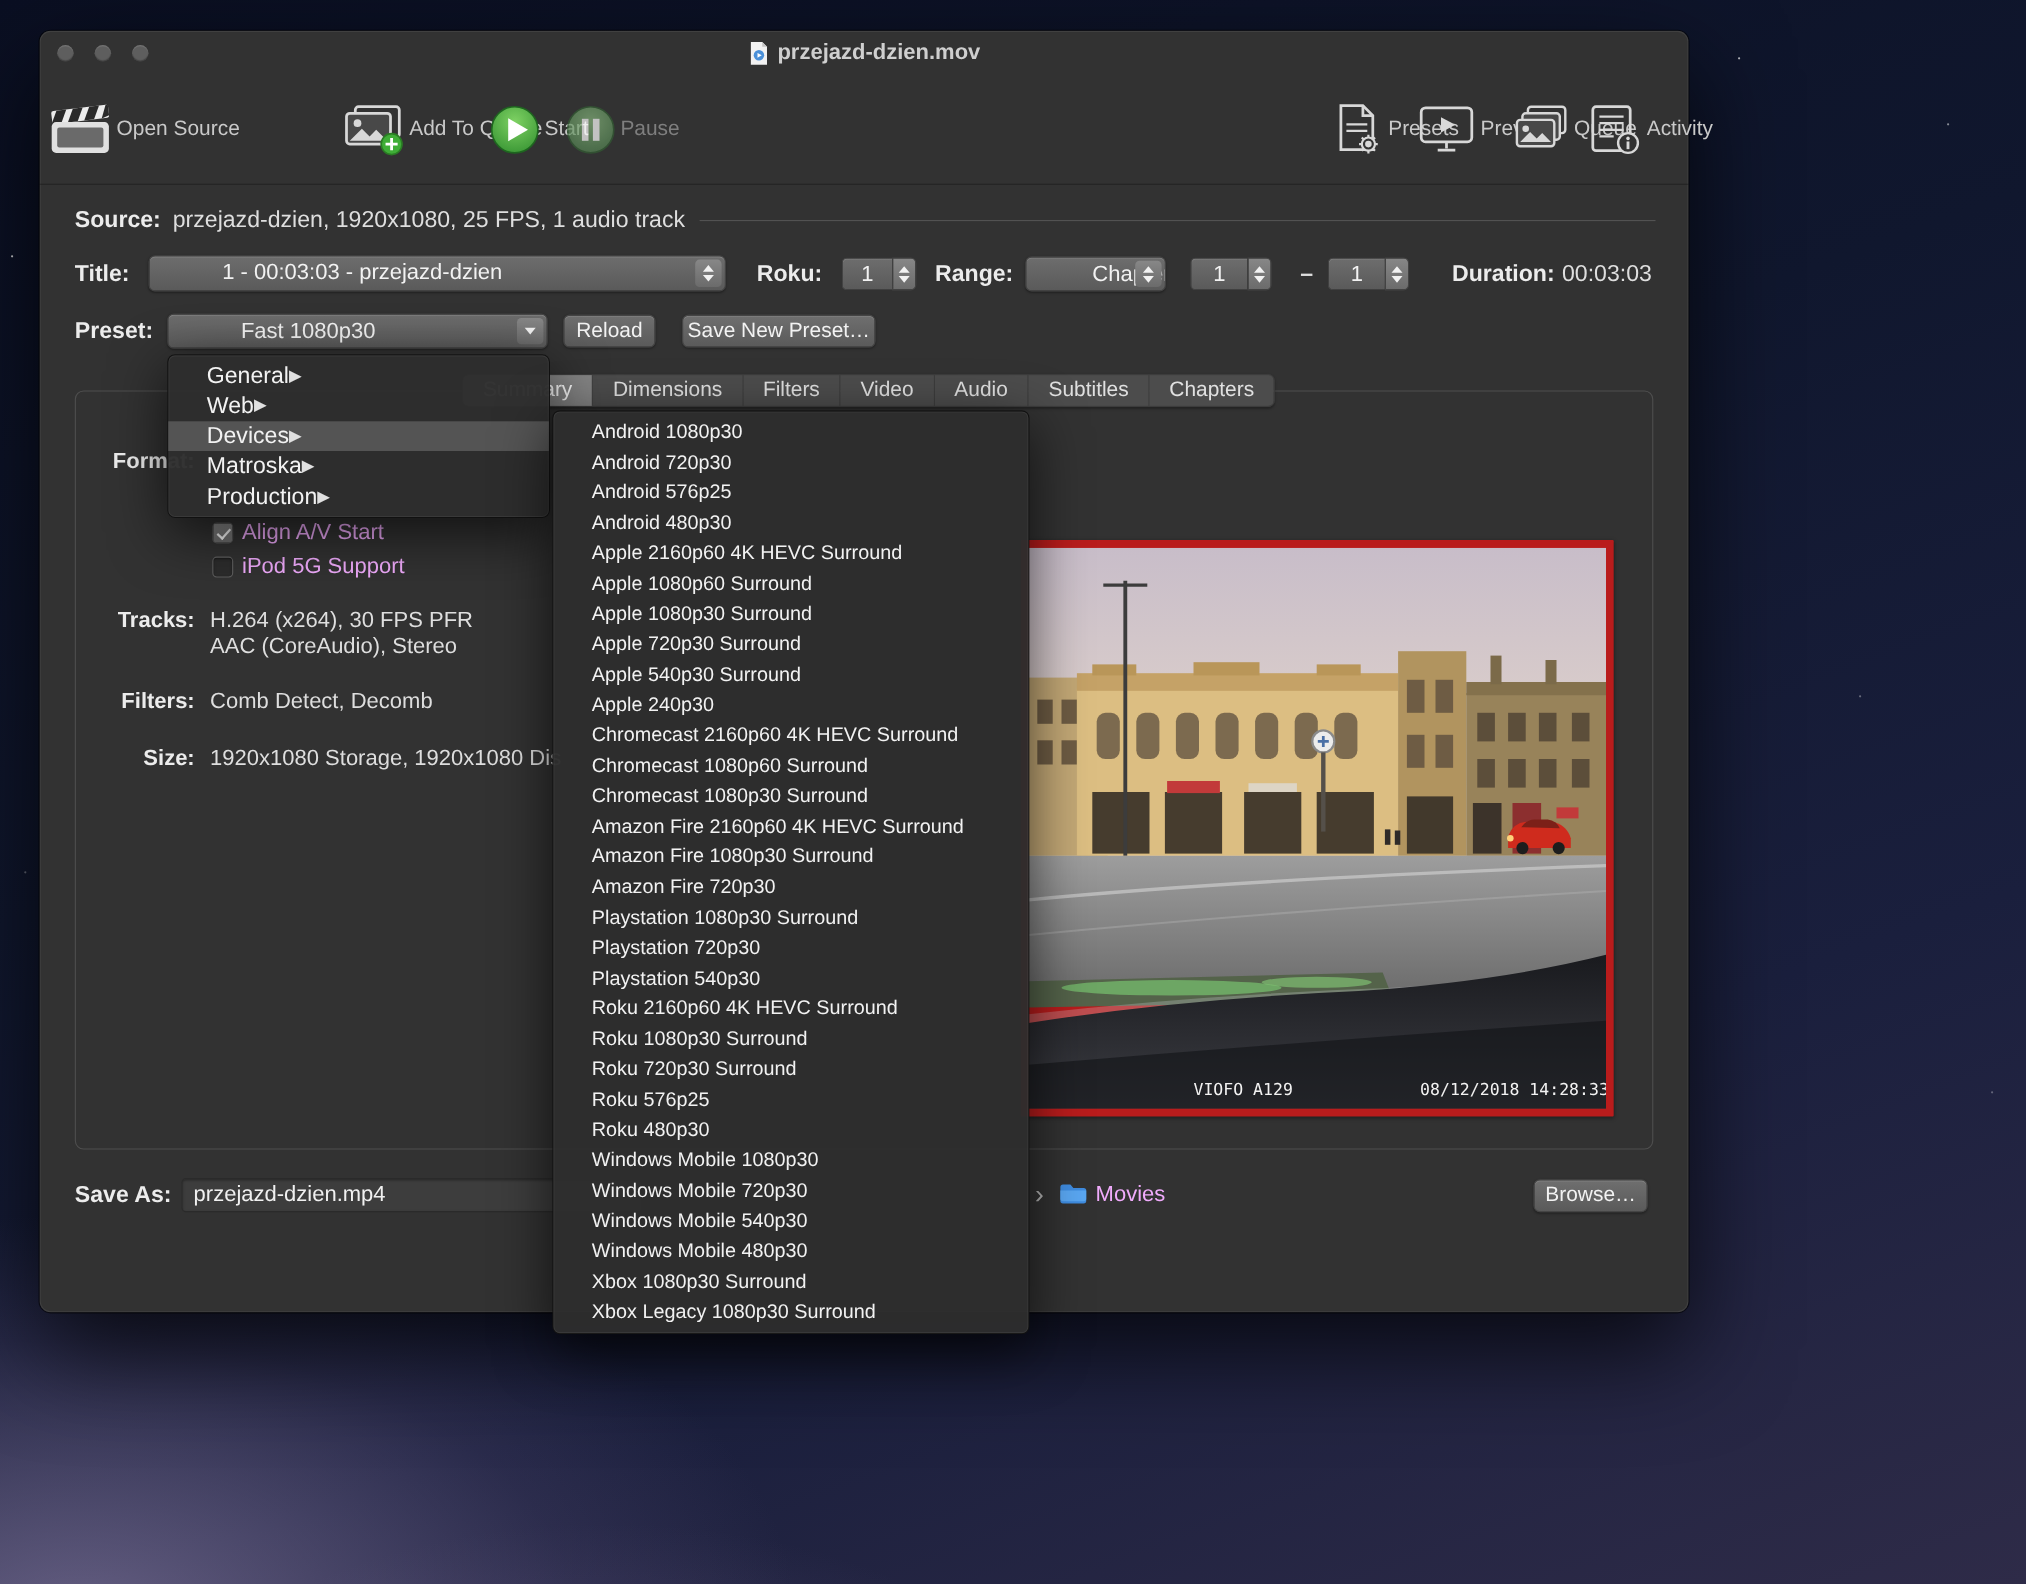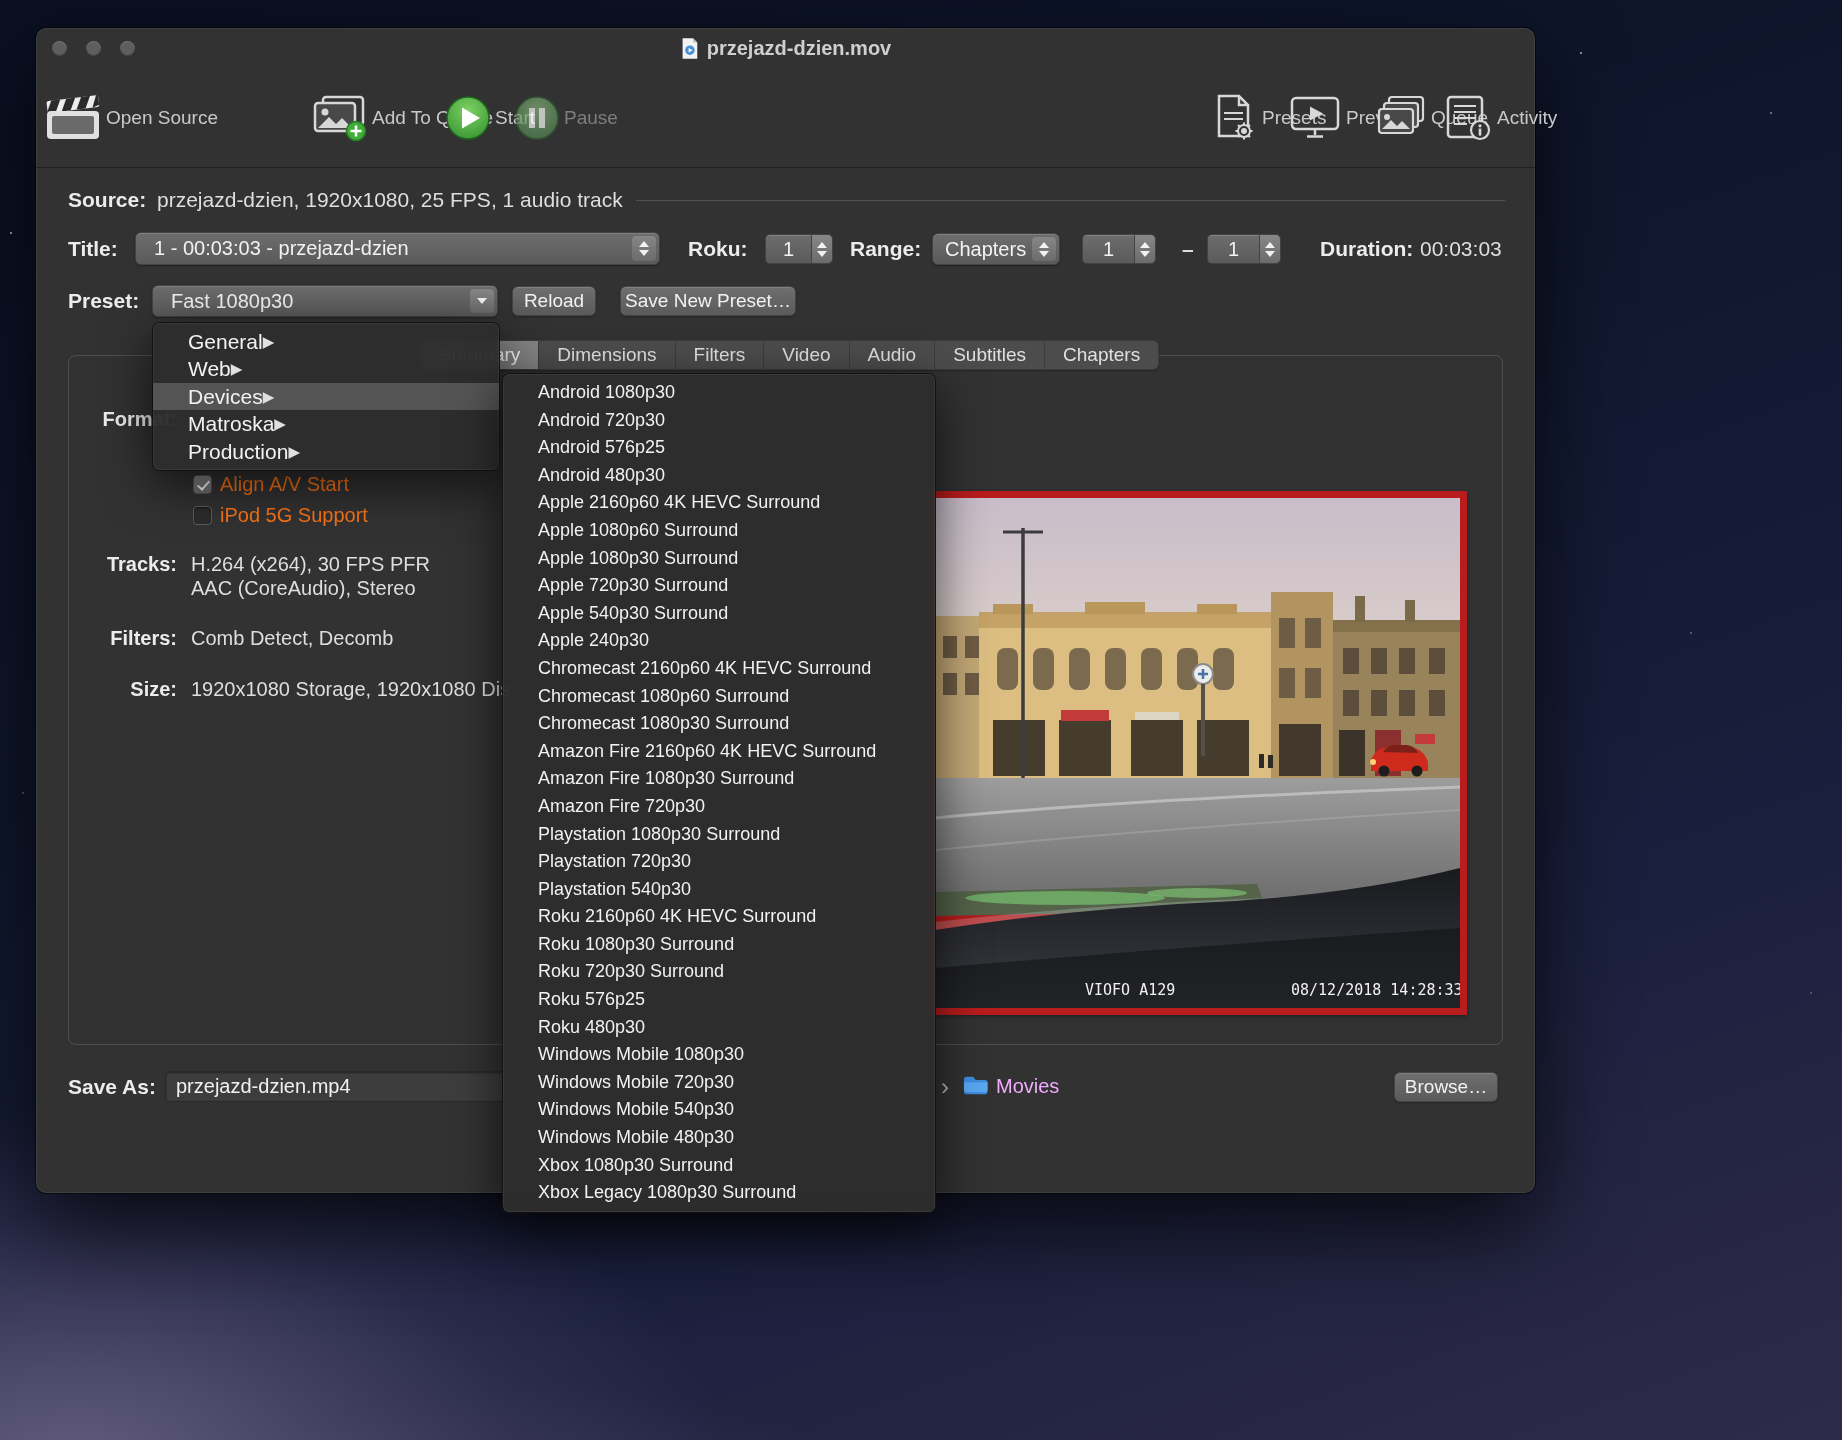--- a/index.html
+++ b/index.html
@@ -41,21 +41,21 @@
   .tool-btn.dimmed .tool-label { color:#7e7e7e; }
   .tool-btn.dimmed .tool-icon { opacity:.7; filter:saturate(.6); }
 
   
   .lbl { font-weight:700; font-size:21px; color:#ececec; white-space:nowrap; }
   .val { font-size:21px; color:#dedede; white-space:nowrap; }
   .popup {
     position:absolute; background:linear-gradient(#6d6d6d,#5a5a5a);
     border:1px solid #434343; border-radius:6px; color:#f2f2f2; font-size:20px;
     display:flex; align-items:center; box-shadow: inset 0 1px 0 rgba(255,255,255,.14), 0 1px 2px rgba(0,0,0,.35);
-    white-space:nowrap; overflow:hidden;
+    white-space:nowrap; overflow:hidden;padding-left:48px;
   }
   .popup .popup-text { padding-left:18px; }
   .cap {
     position:absolute; right:3px; top:3px; bottom:3px; width:24px; border-radius:4px;
     background:linear-gradient(#878787,#6b6b6b); display:flex; flex-direction:column; align-items:center; justify-content:center; gap:3px;
   }
   .tri-up { width:0; height:0; border-left:5px solid transparent; border-right:5px solid transparent; border-bottom:6px solid #f2f2f2; }
   .tri-down { width:0; height:0; border-left:5px solid transparent; border-right:5px solid transparent; border-top:6px solid #f2f2f2; }
   .stepper { position:absolute; height:30px; display:flex; }
   .step-num { background:linear-gradient(#6d6d6d,#5a5a5a); border:1px solid #434343; border-right:none; border-radius:5px 0 0 5px; color:#f2f2f2; font-size:20px; display:flex; align-items:center; justify-content:center; box-shadow: inset 0 1px 0 rgba(255,255,255,.14); }
@@ -86,21 +86,21 @@
   .tab:last-child { border-right:none; }
   .tab-selected { background:#858585; color:#ffffff; }
 
   .sum-label { position:absolute; left:32px; width:109px; text-align:right; font-weight:700; font-size:20px; color:#ececec; line-height:28px; white-space:nowrap; }
   .sum-value { position:absolute; left:155px; font-size:20px; color:#dedede; line-height:28px; white-space:nowrap; }
 
   .checkrow { position:absolute; display:flex; align-items:center; gap:8px; }
   .checkbox { width:19px; height:19px; border-radius:4px; background:#2c2c2c; border:1px solid #5e5e5e; position:relative; box-shadow: inset 0 1px 2px rgba(0,0,0,.5); }
   .checkbox.checked { background:linear-gradient(#8b8b8b,#6e6e6e); border-color:#565656; box-shadow:none; }
   .checkbox.checked::after { content:""; position:absolute; left:6px; top:2px; width:5px; height:10px; border:solid #fff; border-width:0 2.5px 2.5px 0; transform:rotate(42deg); }
-  .checklabel { font-size:20px; color:#f97316; white-space:nowrap; }
+  .checklabel { font-size:20px; color:#f0abfc; white-space:nowrap; }
 
   .preview-frame { position:absolute; left:892px; top:417px; width:539px; height:524px; background:#b91c1c; border-radius:1px; box-shadow:0 1px 4px rgba(0,0,0,.4);margin-top:46px; }
   .preview-frame svg { position:absolute; left:7px; top:7px; }
 
   
   .row-save { position:absolute; left:0; top:1043px; right:0; height:32px; }
   .row-save .lbl { position:absolute; left:32px; line-height:31px; }
   .save-field { position:absolute; left:129px; top:0; width:420px; height:31px; background:#3d3d3d; border:1px solid #2a2a2a; border-radius:4px; color:#f0f0f0; font-size:20px; padding:0 10px; font-family:"Liberation Sans", sans-serif; box-shadow: inset 0 1px 2px rgba(0,0,0,.4); }
   .path-chevron { position:absolute; left:905px; line-height:31px; font-size:24px; color:#b9b9b9; }
   .folder-wrap { position:absolute; left:927px; top:4px; }

